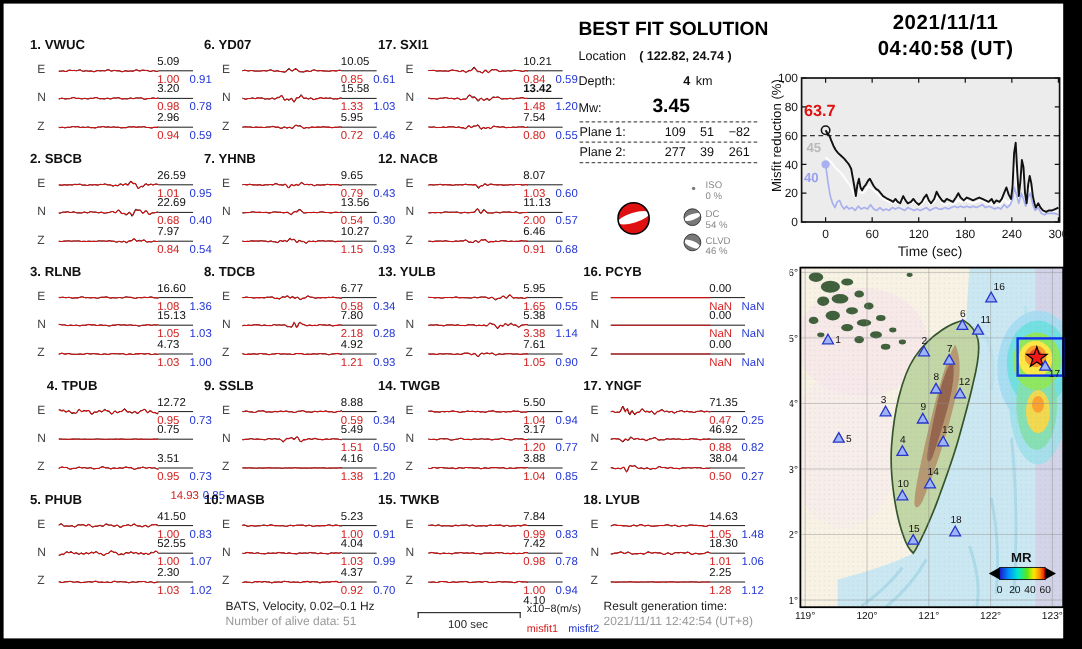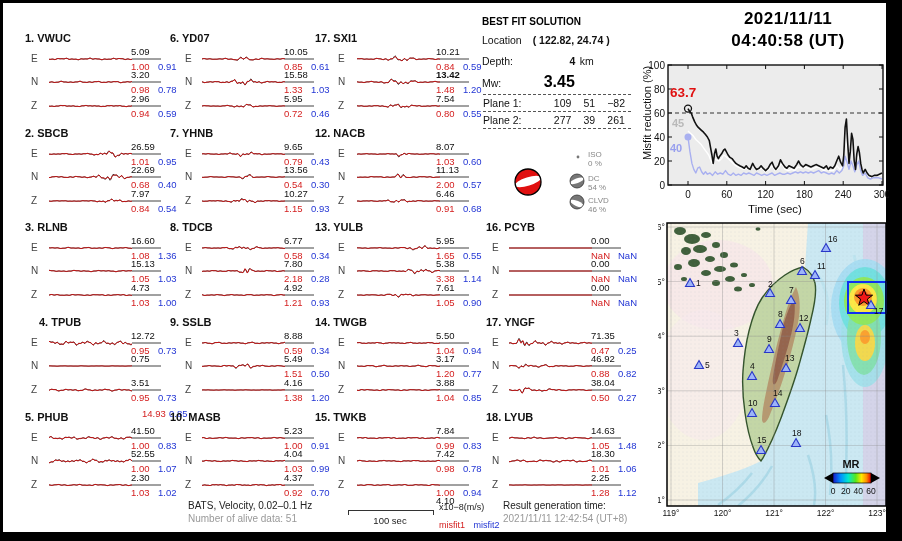--- a/index.html
+++ b/index.html
@@ -6,21 +6,21 @@
   body{width:902px;height:541px;position:relative;background:#000;font-family:"Liberation Sans","DejaVu Sans",sans-serif;overflow:hidden;}
   #canvas{position:absolute;left:3px;top:3px;width:883px;height:529px;background:#fff;}
   .abs{position:absolute;}
   .st-head{font-size:11px;font-weight:bold;color:#111;white-space:nowrap;}
   .ch-letter{font-size:10px;color:#444;}
   .amp{font-size:9.5px;color:#111;white-space:nowrap;}
   .mis{font-size:9.5px;white-space:nowrap;}
   .m1{color:#d42020;display:inline-block;min-width:27px;}
   .m2{color:#2235d4;}
   .title-line{width:210px;text-align:center;font-size:17px;font-weight:bold;color:#000;letter-spacing:0.5px;}
-  .bf-head{font-size:10px;font-weight:bold;color:#000;}
+  .bf-head{font-size:16px;font-weight:bold;color:#000;}
   .bf-label{font-size:10.5px;color:#111;}
   .bf-bold{font-weight:bold;}
   .bf-mw{font-size:16px;font-weight:bold;}
   .dashed{border-top:1px dashed #555;height:0;}
   .decomp{font-size:8px;color:#888;line-height:9px;}
   .foot-black{font-size:10px;color:#222;white-space:nowrap;}
   .foot-gray{font-size:10px;color:#999;white-space:nowrap;}
   .foot-small{font-size:9px;color:#222;white-space:nowrap;}
   .foot-m1{font-size:9px;color:#d42020;}
   .foot-m2{font-size:9px;color:#2235d4;}

